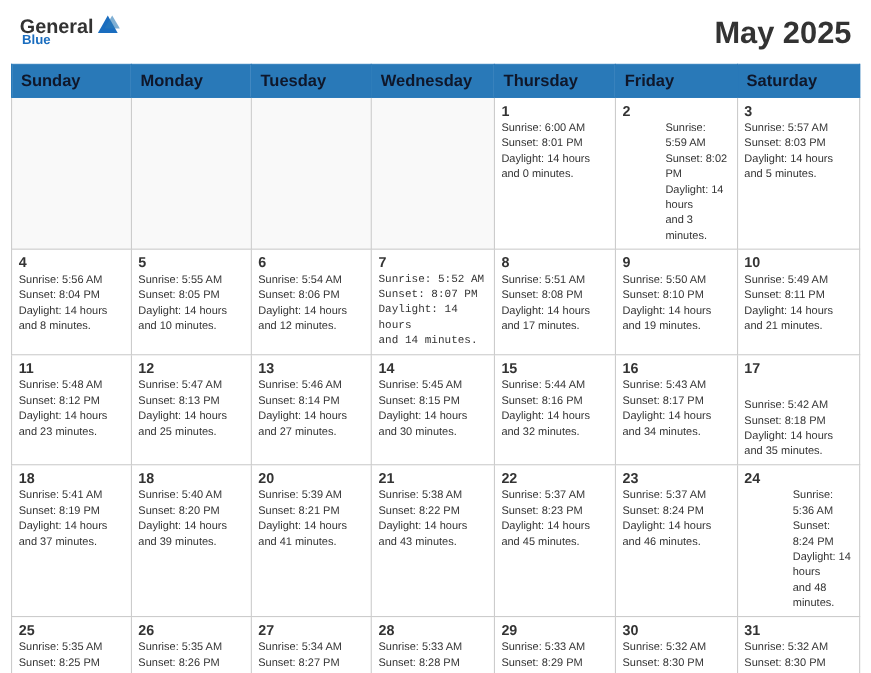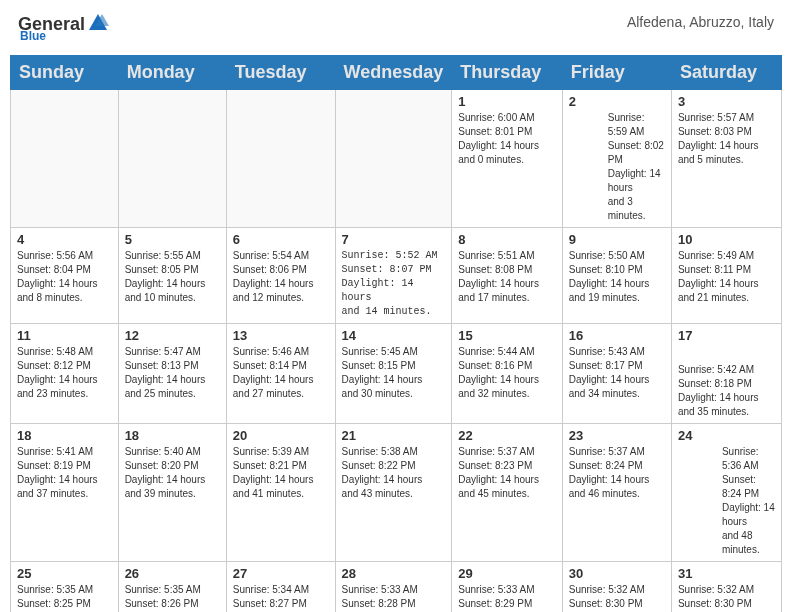--- a/index.html
+++ b/index.html
@@ -43,24 +43,24 @@
       font-size: 14px;
       color: #555;
     }
     .calendar {
       width: 100%;
       border-collapse: collapse;
       border: 1px solid #ccc;
     }
     .calendar th {
       background-color: #2979b8;
-      color: #e5e5e5;
+      color: #0f172a;
       text-align: left;
       padding: 6px 8px;
-      font-size: 18px;
+      font-size: 15px;
       border: 1px solid #2979b8;
     }
     .calendar td {
       vertical-align: top;
       padding: 4px 6px;
       border: 1px solid #ccc;
       width: 113px;
       min-height: 80px;
       font-size: 10.5px;
       color: #333;
@@ -94,21 +94,21 @@
         <span class="logo-text-general">General</span>
         <svg width="22" height="22" viewBox="0 0 22 22" style="margin-left:2px;margin-top:-4px;">
           <polygon points="11,2 20,18 2,18" fill="#1a6dbf"></polygon>
           <polygon points="15,2 22,14 8,14" fill="#2979b8" opacity="0.6"></polygon>
         </svg>
       </div>
       <span class="logo-text-blue" style="margin-top:-6px;margin-left:2px;">Blue</span>
     </div>
   </div>
   <div class="title-section">
-    <div class="location">Alfedena, Abruzzo, Italy</div>
+    <div class="month-year">May 2025</div>
   </div>
 </div>
 
 <table class="calendar">
   <thead>
     <tr>
     <th>Sunday</th>
         <th>Monday</th>
         <th>Tuesday</th>
         <th>Wednesday</th>

